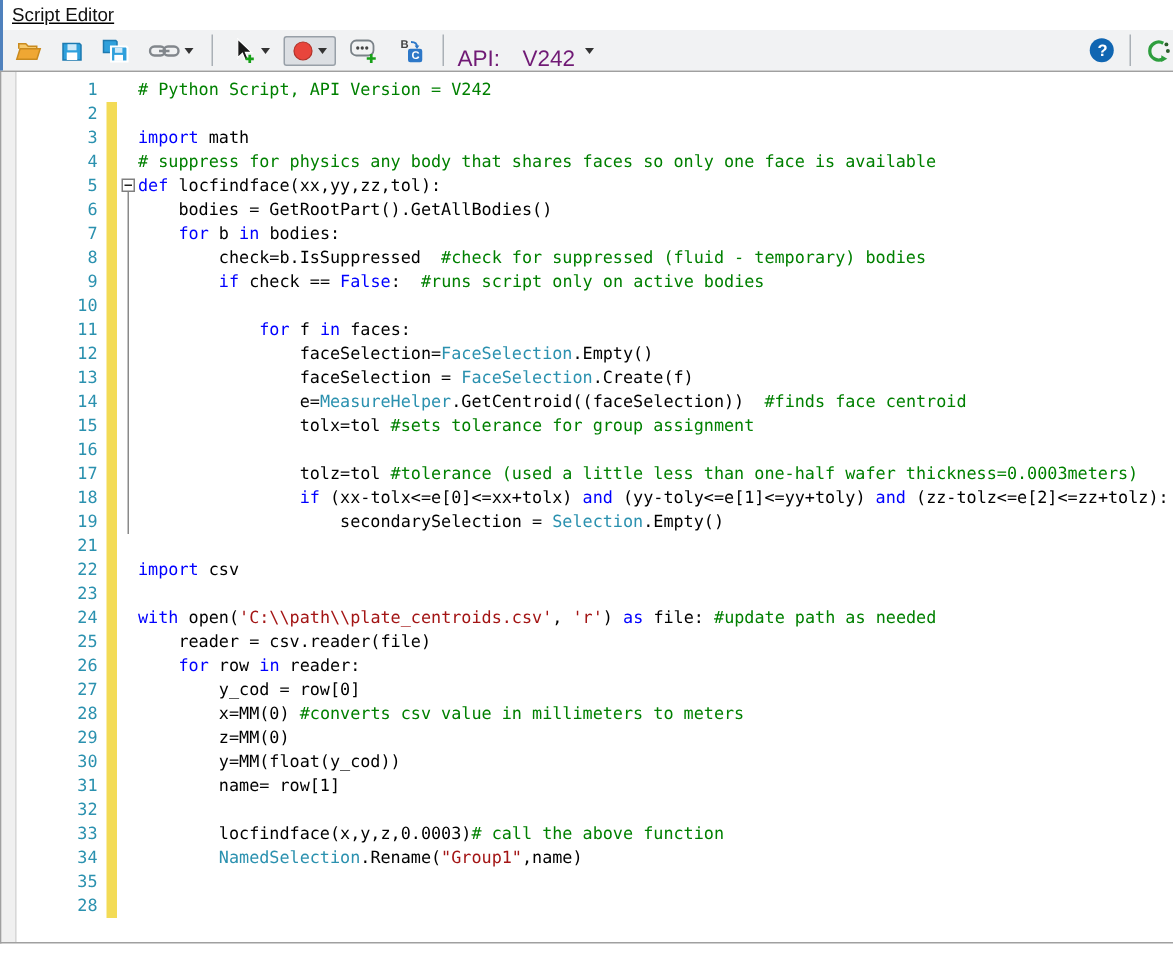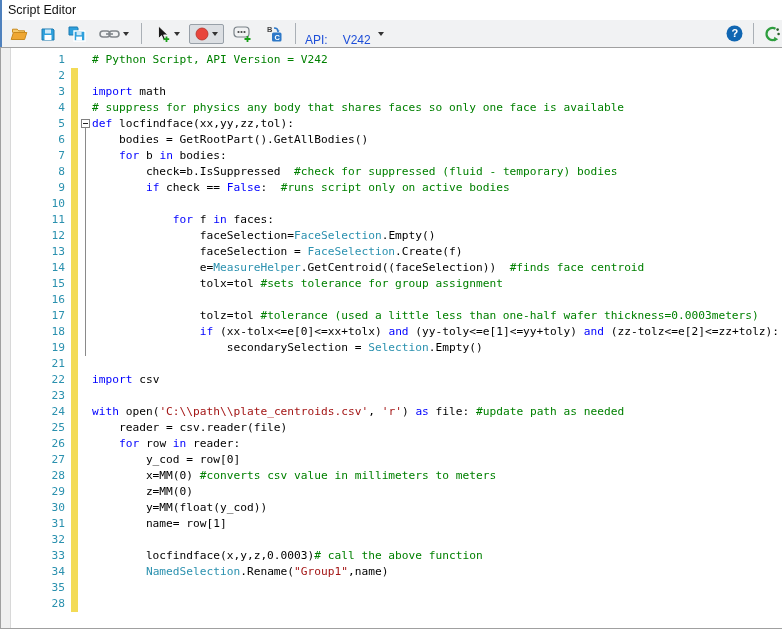--- a/index.html
+++ b/index.html
@@ -1,32 +1,32 @@
 <!DOCTYPE html>
 <html><head>
 <meta charset="utf-8">
 <style>
   html,body{margin:0;padding:0;background:#fff;width:782px;height:639px;overflow:hidden;
             font-family:"Liberation Sans",sans-serif;}
   .app{position:relative;width:782px;height:639px;background:#fff;}
 
   
-  .titlebar{height:20px;background:#ffffff;display:flex;align-items:center;padding-left:8px;}
+  .titlebar{height:20px;background:#ffffff;display:flex;align-items:center;padding-left:8px;text-decoration:underline;}
   .titlebar .title{font-size:12.5px;color:#111;}
   .left-accent{position:absolute;left:0;top:0;width:2px;height:47px;background:#4f81bd;z-index:5;}
 
   
   .toolbar{height:27px;background:#f1f2f3;display:flex;align-items:center;padding:0 2px 0 7px;
            gap:6px;position:relative;overflow:hidden;}
   .tbtn{display:flex;align-items:center;gap:3px;padding:2px;border:1px solid transparent;border-radius:2px;}
   .tbtn.active{background:#dcdfe3;border-color:#98a0a8;padding:2px 5px;}
   .caret{width:0;height:0;border-left:3.5px solid transparent;border-right:3.5px solid transparent;
          border-top:4px solid #333;display:inline-block;}
   .vsep{width:1px;height:21px;background:#aab0b6;margin:0 3px;flex:none;}
-  .api-label,.api-version{font-size:12px;color:#1d4ed8;margin-top:12px;}
+  .api-label,.api-version{font-size:15px;color:#701a75;margin-top:12px;}
   .api-version{margin-left:6px;margin-right:4px;}
   .tb-right{margin-left:auto;display:flex;align-items:center;gap:4px;margin-right:-3px;}
   svg{display:block;}
 
   
   .editor{position:absolute;left:0;top:47px;width:782px;height:582px;box-sizing:border-box;
           background:#fff;border-top:1px solid #a0a0a0;border-left:1px solid #a0a0a0;
           border-bottom:1px solid #a0a0a0;overflow:hidden;}
   .bp-margin{position:absolute;left:0;top:0;bottom:0;width:9px;background:#f0f0f0;
              border-right:1px solid #d8d8d8;}

